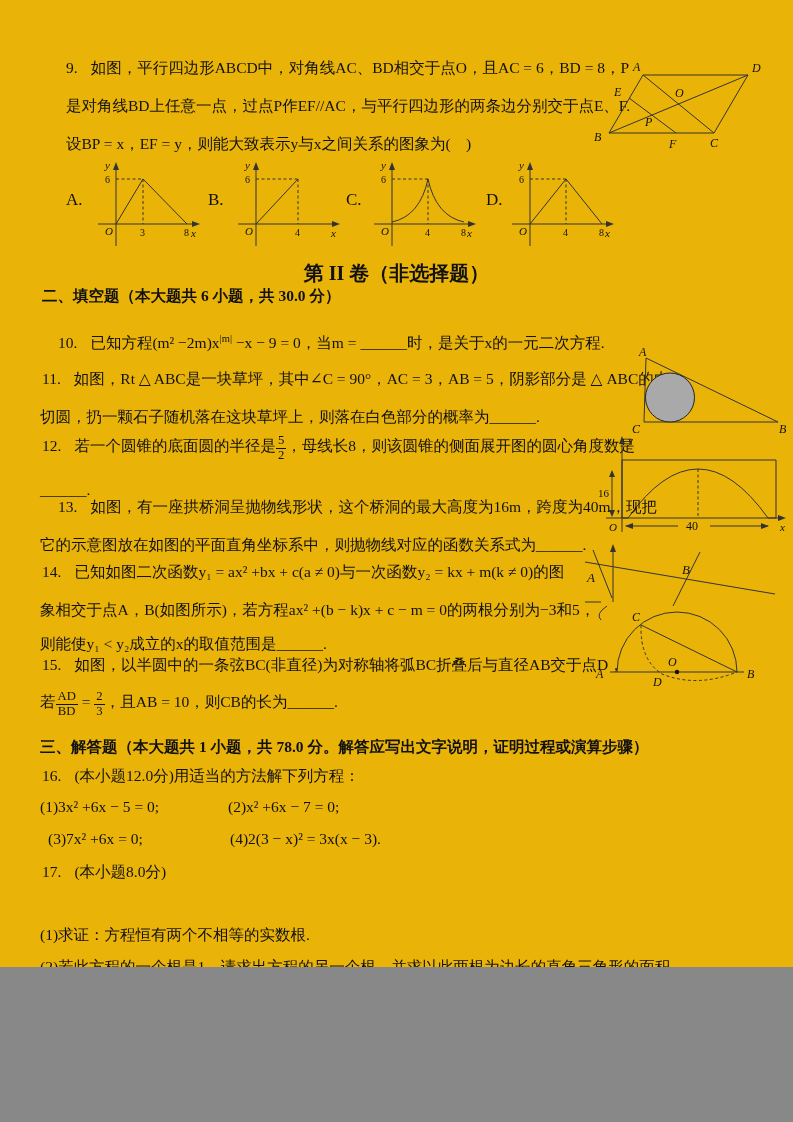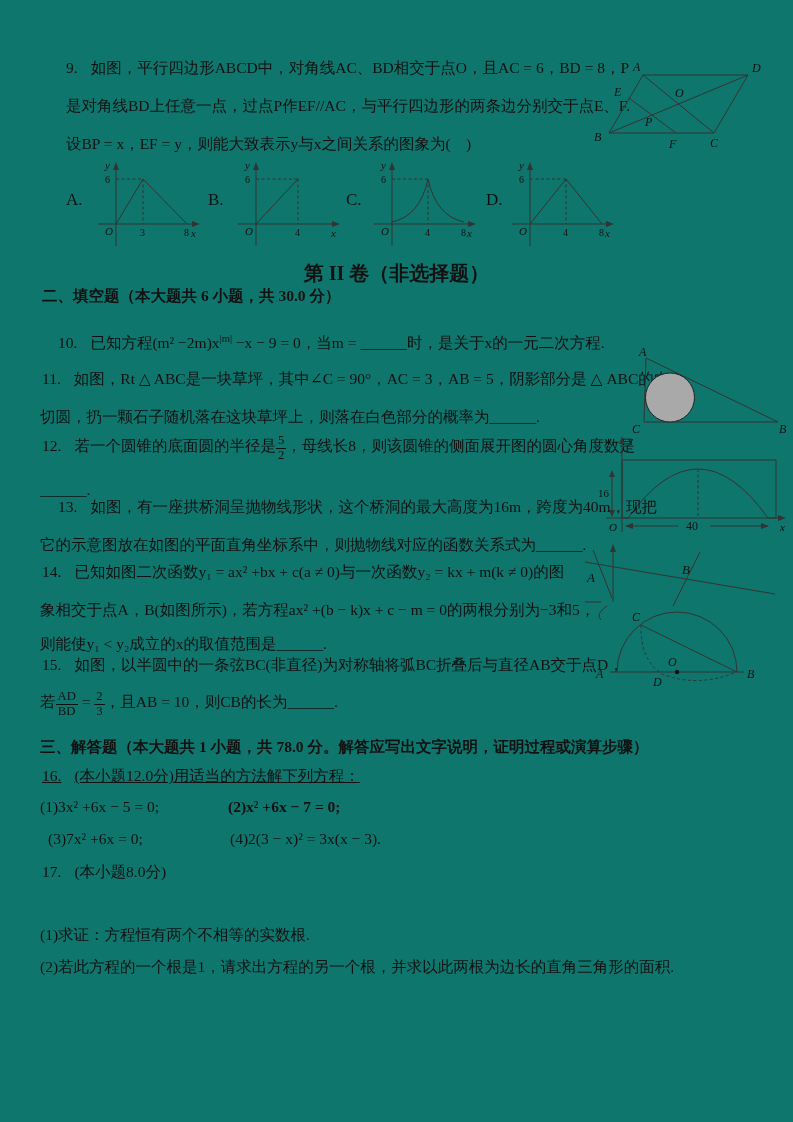--- a/index.html
+++ b/index.html
@@ -1,18 +1,18 @@
 <!DOCTYPE html>
 <html><head>
 <meta charset="utf-8">
 <style>
   html,body { margin:0; padding:0; background:#888; }
   .page {
-    position:relative; width:793px; height:1122px; margin:0 auto;
-    background:#0f766e; color:#111;
+    position:relative; width:793px; height:967px; margin:0 auto;
+    background:#eab308; color:#111;
     font-family:"Liberation Serif","DejaVu Serif",serif;
     font-size:15.5px; overflow:hidden;
   }
   .abs { position:absolute; white-space:nowrap; }
   .qnum { margin-right:13px; }
   .heading { width:100%; text-align:center; font-weight:bold; font-size:20px; }
   .sect { font-weight:bold; }
   .opt-label { font-size:17px; }
   .frac { display:inline-block; vertical-align:-0.65em; text-align:center; font-size:0.82em; line-height:1.1; }
   .frac .num { display:block; border-bottom:1px solid #111; padding:0 2px; }
@@ -213,25 +213,25 @@
     <circle cx="85" cy="74" r="2.2" fill="#111" stroke="none"></circle>
     <text class="lbl" x="4" y="80">A</text>
     <text class="lbl" x="155" y="80">B</text>
     <text class="lbl" x="40" y="23">C</text>
     <text class="lbl" x="76" y="68">O</text>
     <text class="lbl" x="61" y="88">D</text>
   </svg>
 
   <div class="abs sect" style="left:40px; top:737px;">三、解答题（本大题共 1 小题，共 78.0 分。解答应写出文字说明，证明过程或演算步骤）</div>
 
-  <div class="abs" style="left:42px; top:766px;text-decoration:underline;">
+  <div class="abs" style="left:42px; top:766px;">
     <span class="qnum">16.</span><span>(本小题12.0分)用适当的方法解下列方程：</span>
   </div>
   <div class="abs" style="left:40px; top:798px;">(1)3x² +6x − 5 = 0;</div>
-  <div class="abs" style="left:228px; top:798px;font-weight:bold;">(2)x² +6x − 7 = 0;</div>
+  <div class="abs" style="left:228px; top:798px;">(2)x² +6x − 7 = 0;</div>
   <div class="abs" style="left:40px; top:830px;margin-left:8px;">(3)7x² +6x = 0;</div>
   <div class="abs" style="left:230px; top:830px;">(4)2(3 − x)² = 3x(x − 3).</div>
 
   <div class="abs" style="left:42px; top:862px;">
     <span class="qnum">17.</span><span>(本小题8.0分)</span>
   </div>
   <div class="abs" style="left:40px; top:925px;">(1)求证：方程恒有两个不相等的实数根.</div>
   <div class="abs" style="left:40px; top:957px;">(2)若此方程的一个根是1，请求出方程的另一个根，并求以此两根为边长的直角三角形的面积.</div>
 
 </div>

